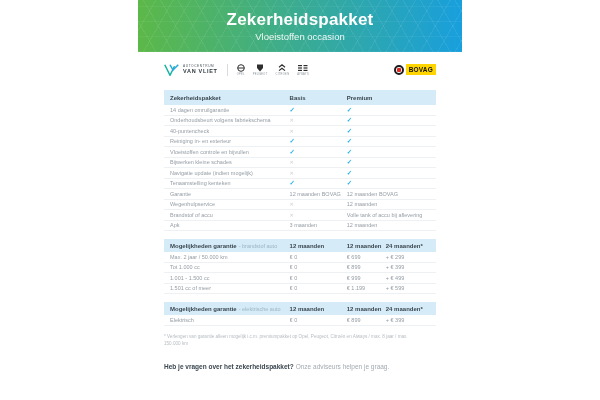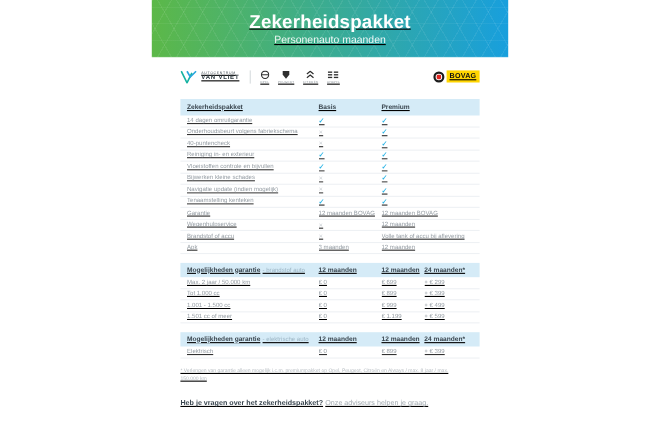--- a/index.html
+++ b/index.html
@@ -1,18 +1,18 @@
 <!DOCTYPE html>
 <html><head>
 <meta charset="utf-8">
 <style>
   * { margin:0; padding:0; box-sizing:border-box; }
   html,body { width:600px; height:400px; background:#ffffff; overflow:hidden;
     font-family:"Liberation Sans", sans-serif; }
-  .page { width:324px; height:400px; margin:0 auto; background:#ffffff;text-decoration:underline; }
+  .page { width:324px; height:400px; margin:0 auto; background:#ffffff; }
 
   
   .banner { height:52px; display:flex; flex-direction:column; align-items:center; justify-content:center;
     background-image:
       repeating-linear-gradient(60deg, rgba(255,255,255,0.07) 0 1px, transparent 1px 15px),
       repeating-linear-gradient(120deg, rgba(255,255,255,0.07) 0 1px, transparent 1px 15px),
       repeating-linear-gradient(0deg, rgba(255,255,255,0.05) 0 1px, transparent 1px 15px),
       linear-gradient(90deg,#5cb848,#189fdd);
   }
   .banner-title { color:#ffffff; font-weight:bold; font-size:17px; letter-spacing:.2px; }
@@ -57,21 +57,21 @@
 
   svg { display:block; }
 </style>
 </head>
 <body>
 
 <div class="page">
 
   <div class="banner">
     <div class="banner-title">Zekerheidspakket</div>
-    <div class="banner-subtitle">Personenauto maanden</div>
+    <div class="banner-subtitle">Vloeistoffen occasion</div>
   </div>
 
   <div class="logo-row">
     <div class="dealer">
       <svg width="15" height="12" viewBox="0 0 20 16">
         <path d="M1 1 L8 15 L14 3" fill="none" stroke="#15b2a2" stroke-width="2"></path>
         <path d="M8 1 L12 8 L19 1" fill="none" stroke="#2aa7de" stroke-width="2"></path>
       </svg>
       <div class="dealer-text">
         <div class="dealer-top">AUTOCENTRUM</div>

